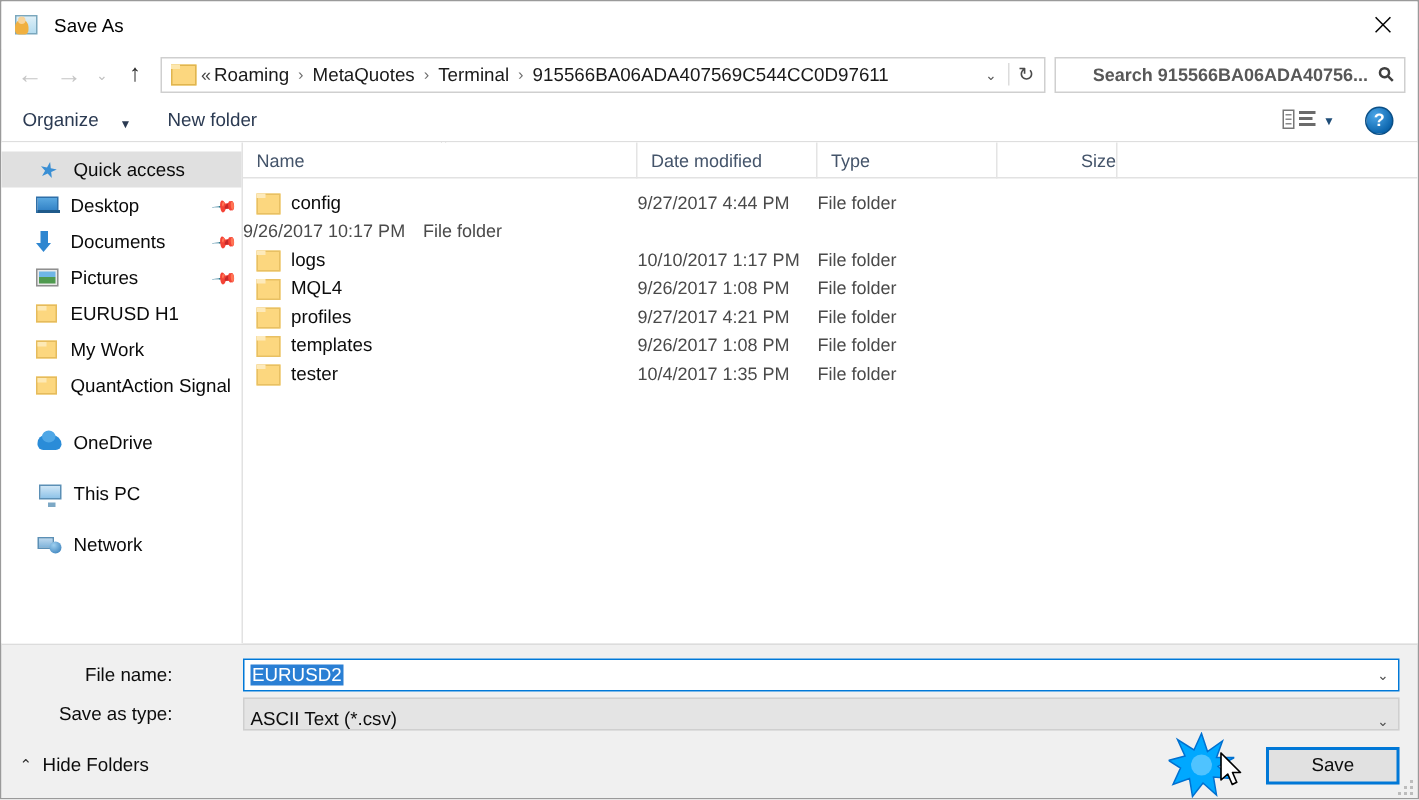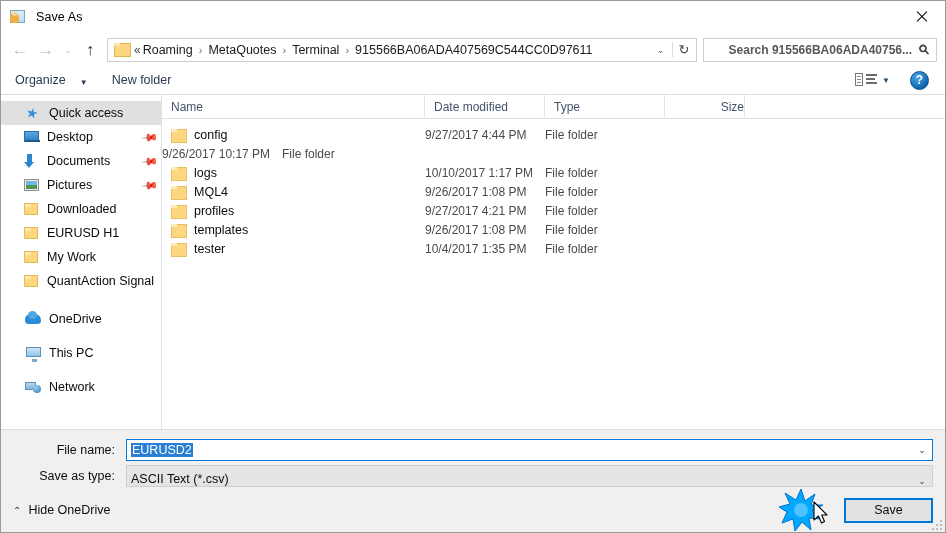--- a/index.html
+++ b/index.html
@@ -360,21 +360,21 @@
 
   
   .formarea {
     flex: 0 0 59px; height: 59px;
     background: #f0f0f0;
     border-top: 1px solid #dcdcdc;
     padding: 9px 12px 0 12px;
   }
   .frow2 {
     display: flex; align-items: center;
-    height: 22px; margin-bottom: 4px;
+    height: 22px; margin-bottom: 4px; gap: 36px;
   }
   .flabel {
     width: 113px; flex: 0 0 113px;
     text-align: right; padding-right: 11px;
     font-size: 12.5px; color: #0c0c0c;
   }
   .ffield {
     flex: 1 1 auto; height: 22px;
     display: flex; align-items: center;
     min-width: 0;
@@ -557,26 +557,20 @@
       </div>
 
       <div class="sb-item ind1">
         <div class="sb-ico">
             <div class="ic-pics"></div>
           </div>
         <div class="sb-label">Pictures</div>
         <div class="sb-pin">📌</div>
       </div>
 
-      <div class="sb-item ind1">
-        <div class="sb-ico">
-            <div class="ic-folder"></div>
-          </div>
-        <div class="sb-label">Downloaded</div>
-      </div>
 
       <div class="sb-item ind1">
         <div class="sb-ico">
             <div class="ic-folder"></div>
           </div>
         <div class="sb-label">EURUSD H1</div>
       </div>
 
       <div class="sb-item ind1">
         <div class="sb-ico">
@@ -711,21 +705,21 @@
         <div class="fcaret">
           <span>⌄</span>
         </div>
       </div>
     </div>
   </div>
 
   <div class="footer">
     <div class="hidefolders">
       <span class="hf-caret">⌃</span>
-      <span>Hide OneDrive</span>
+      <span>Hide Folders</span>
     </div>
     <div class="footer-spacer"></div>
     <div class="btn default">Save</div>
     <div class="grip">
       <i style="right:0px; bottom:0px"></i>
         <i style="right:4px; bottom:0px"></i>
         <i style="right:8px; bottom:0px"></i>
       <i style="right:0px; bottom:4px"></i>
         <i style="right:4px; bottom:4px"></i>
       <i style="right:0px; bottom:8px"></i>

